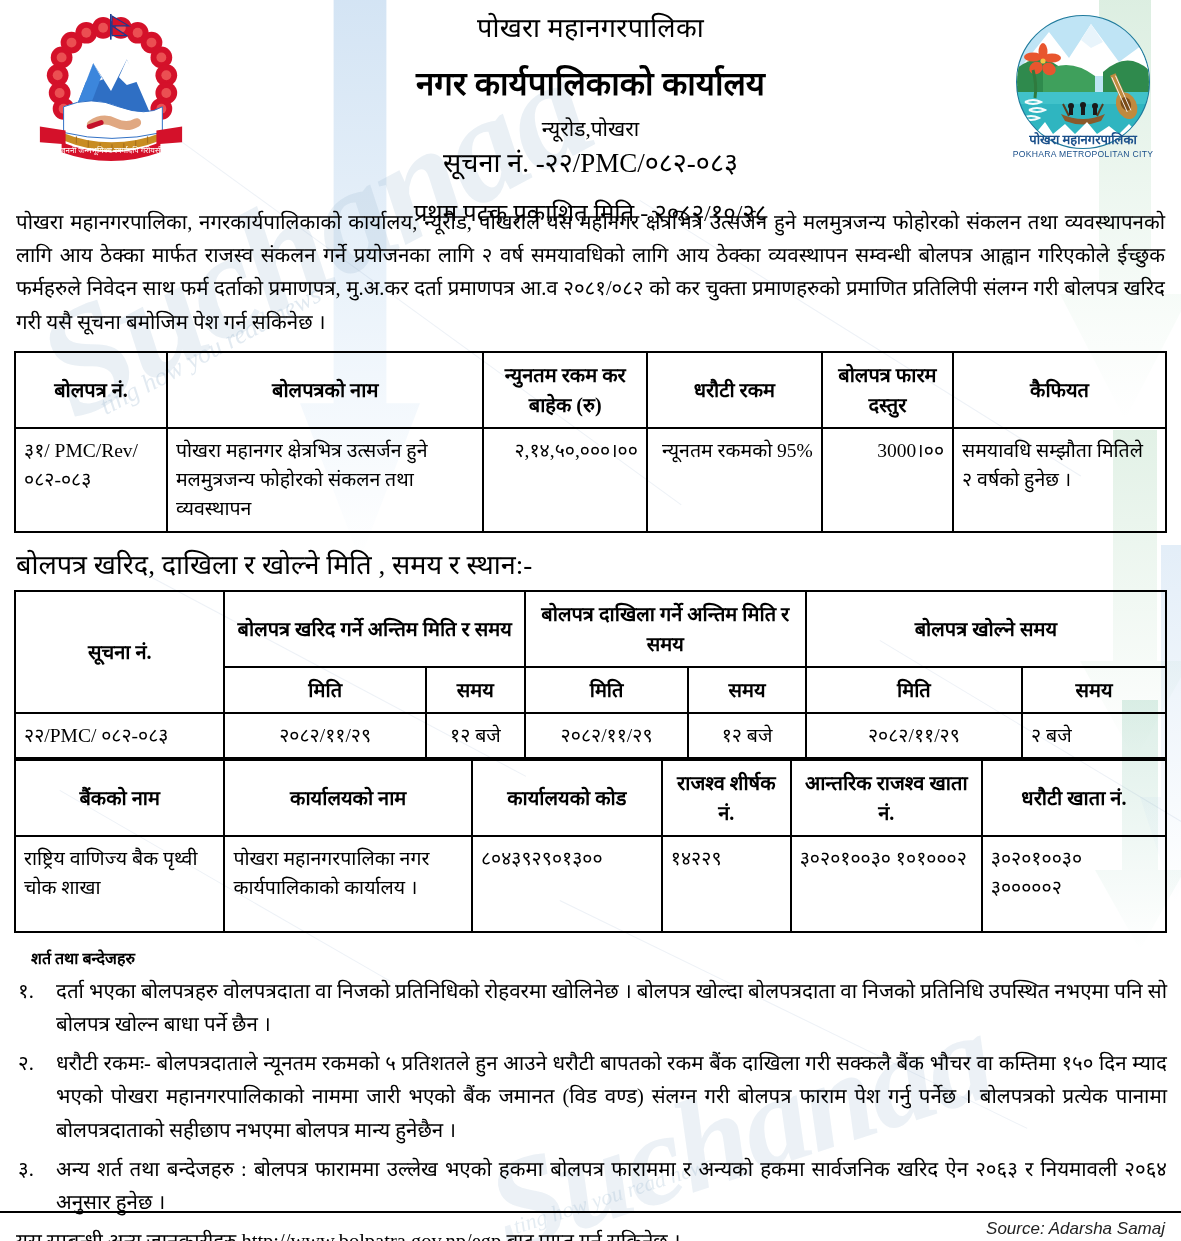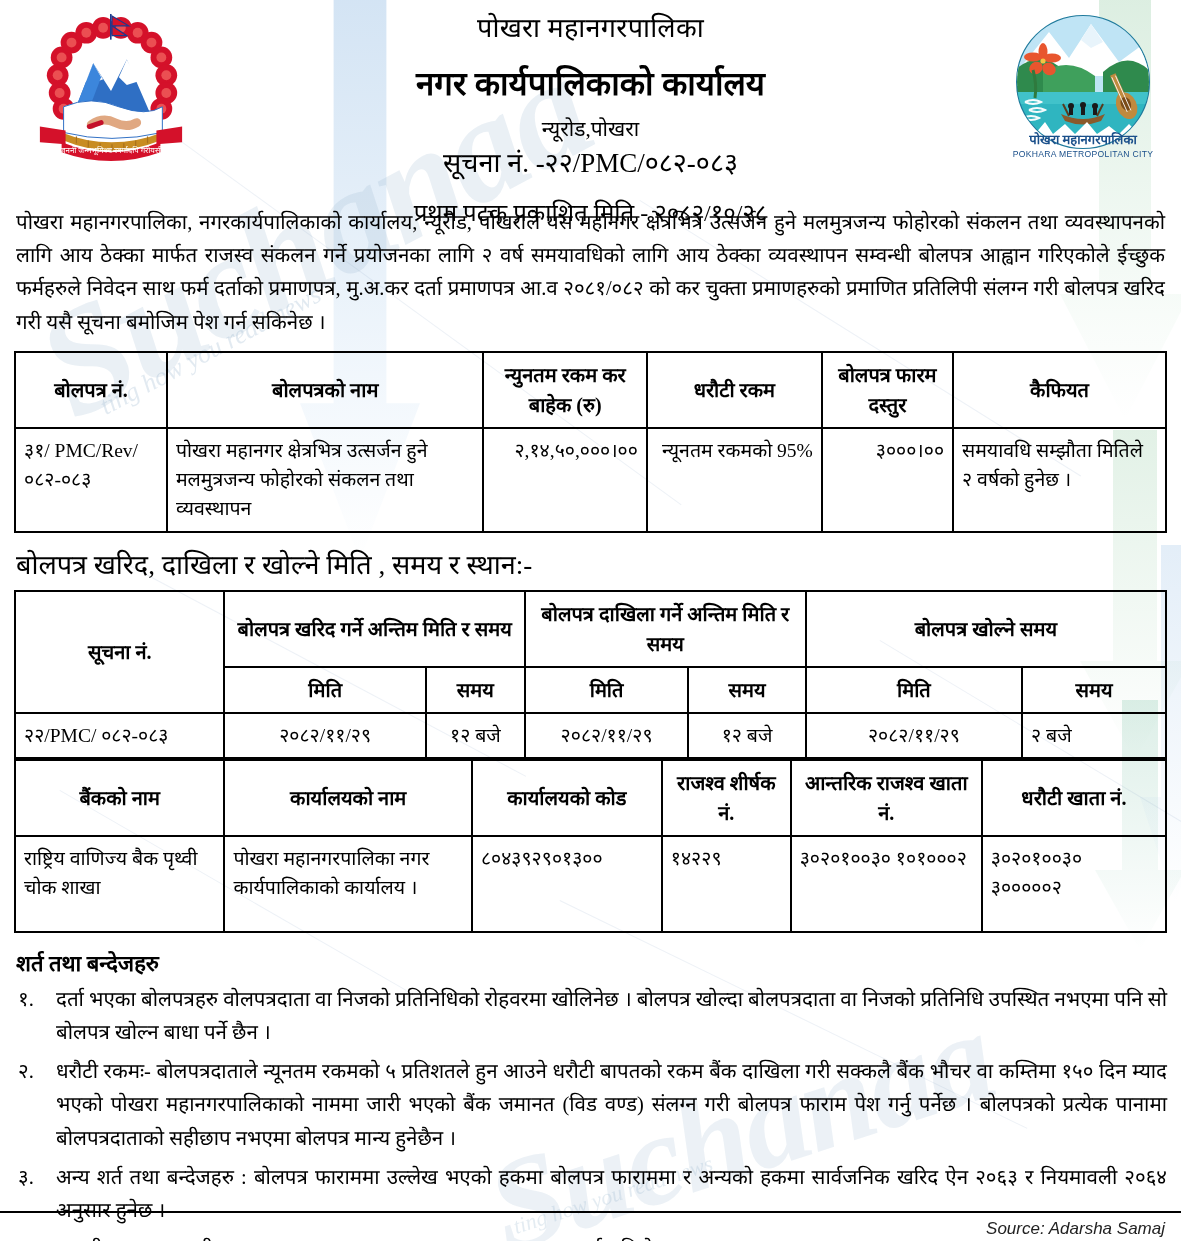--- a/index.html
+++ b/index.html
@@ -200,23 +200,23 @@
   .t2 th { padding: 8px 4px; }
   .t2 td { text-align: center; vertical-align: middle; height: 40px; }
   .t2 td.left { text-align: left; margin-top: 31px; }
 
   .t3 th { height: 62px; }
   .t3 td { vertical-align: top; height: 96px; }
   .t3 td.ctr { text-align: left; }
 
   
   .cond-title {
-    font-size: 22px;
+    font-size: 16px;
     font-weight: bold;
-    margin: 14px 2px 6px 2px;
+    margin: 14px 2px 6px 17px;
   }
   ol.conds {
     margin: 0;
     padding: 0;
     list-style: none;
   }
   ol.conds li {
     position: relative;
     padding-left: 42px;
     font-size: 20.5px;
@@ -446,21 +446,21 @@
         <th>बोलपत्र फारम दस्तुर</th>
         <th>कैफियत</th>
       </tr>
     </thead>
     <tbody>
       <tr>
         <td>३१/ PMC/Rev/ ०८२-०८३</td>
         <td>पोखरा महानगर क्षेत्रभित्र उत्सर्जन हुने मलमुत्रजन्य फोहोरको संकलन तथा व्यवस्थापन</td>
         <td class="c-center">२,१४,५०,०००।००</td>
         <td class="c-center">न्यूनतम रकमको 95%</td>
-        <td class="c-center">३०००।००</td>
+        <td class="c-center">3000।००</td>
         <td>समयावधि सम्झौता मितिले २ वर्षको हुनेछ ।</td>
       </tr>
     </tbody>
   </table>
 
   <div class="mid-label">बोलपत्र खरिद, दाखिला र खोल्ने मिति , समय र स्थान:-</div>
 
   <table class="doc t2">
     <colgroup>
       <col style="width:18.2%">

